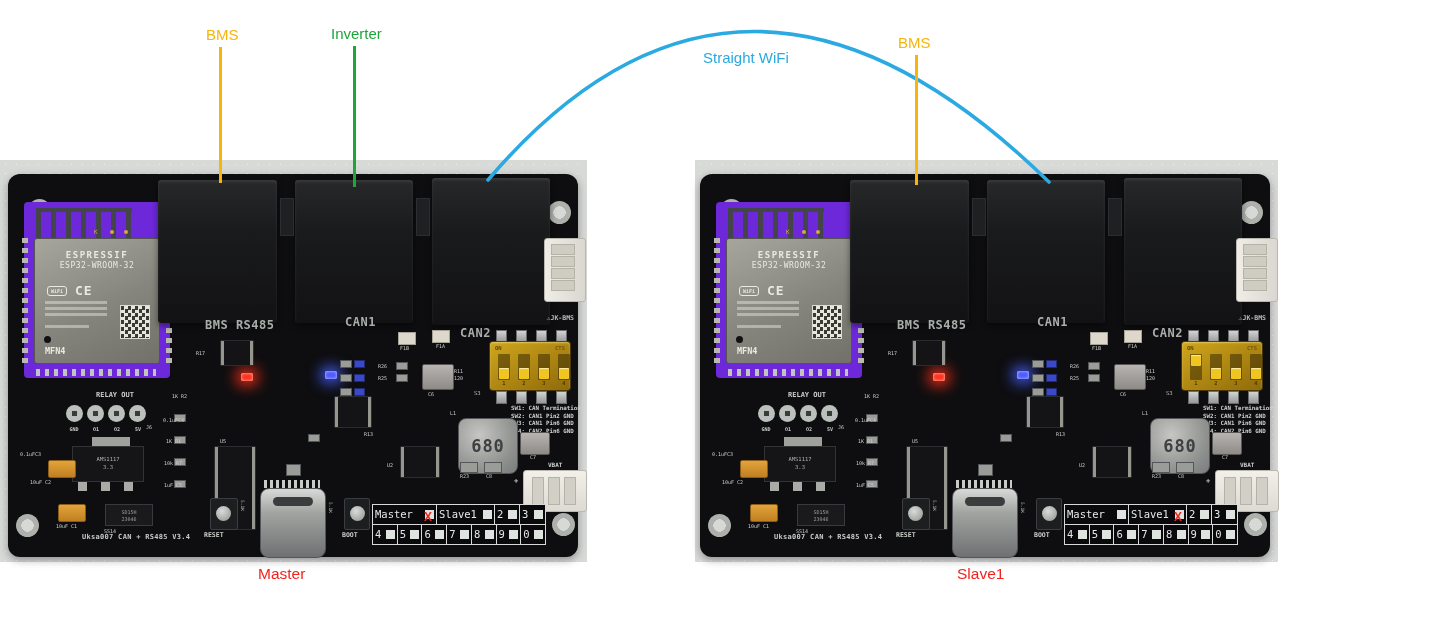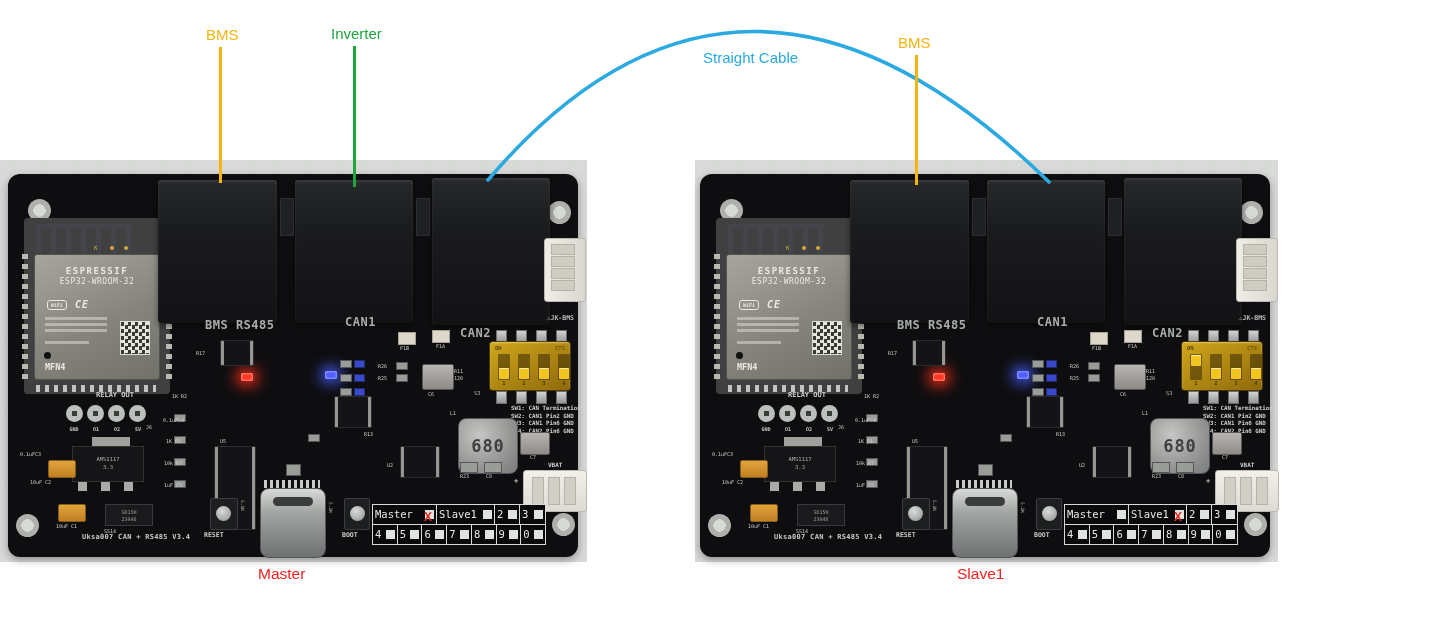--- a/index.html
+++ b/index.html
@@ -16,37 +16,37 @@
 
   
   .b{position:absolute;top:14px;left:8px;width:570px;height:383px;background:#0e0e10;
      border-radius:12px;box-shadow:0 3px 8px rgba(0,0,0,.35);font-family:"DejaVu Sans Mono","Liberation Mono",monospace;}
   #photo-right .b{left:5px;}
   .hole{position:absolute;width:23px;height:23px;border-radius:50%;
         background:radial-gradient(circle,#d7d9d7 0 38%,#aeb0ac 39% 70%,#7c7e7a 71%);}
   .h-tl{left:20px;top:25px}.h-tr{left:540px;top:27px}.h-bl{left:8px;top:340px}.h-br{left:544px;top:339px}
 
   
-  .esp-sub{position:absolute;left:16px;top:44px;width:146px;height:176px;background:#404040;border-radius:4px;}
+  .esp-sub{position:absolute;left:16px;top:28px;width:146px;height:176px;background:#6d28d9;border-radius:4px;}
   .ant{position:absolute;left:12px;top:6px;width:96px;height:26px;border-top:4px solid #43454a;
        background:repeating-linear-gradient(90deg,#43454a 0 5px,transparent 5px 15px);}
   .klab{position:absolute;left:70px;top:26px;color:#c9a94e;font-size:6px;}
   .kdot{position:absolute;top:28px;width:4px;height:4px;border-radius:50%;background:#d3a93e;}
   .cast{position:absolute;top:36px;width:6px;height:128px;
         background:repeating-linear-gradient(180deg,#b9b9b0 0 5px,transparent 5px 10px);}
   .cast-l{left:-2px}.cast-r{right:-2px}
   .padrow{position:absolute;left:12px;bottom:2px;width:120px;height:7px;
         background:repeating-linear-gradient(90deg,#c2c4c0 0 4px,transparent 4px 9px);}
   .shield{position:absolute;left:10px;top:36px;width:124px;height:124px;border:1px solid #54544e;border-radius:3px;
         background:linear-gradient(155deg,#a6a69d,#85857d 55%,#717169);color:#e9e9df;text-align:center;}
   .sh-brand{margin-top:11px;font-size:9px;font-weight:bold;letter-spacing:1.5px;}
   .sh-model{font-size:8px;letter-spacing:.5px;margin-top:1px;}
   .sh-row{position:absolute;left:12px;top:44px;display:flex;gap:8px;align-items:center;}
   .wifi{border:1px solid #e9e9df;border-radius:3px;font-size:5px;font-weight:bold;padding:1px 3px;}
-  .cemark{font-size:10px;font-weight:bold;letter-spacing:1px;font-style:italic;}
+  .cemark{font-size:13px;font-weight:bold;letter-spacing:1px;}
   .fuzz{position:absolute;left:10px;width:62px;height:2.5px;background:rgba(235,235,225,.45);}
   .qr{position:absolute;right:9px;bottom:24px;width:28px;height:32px;border:1px solid #dcdcd2;
       background:repeating-conic-gradient(#e6e6dc 0 25%,#3a3a34 0 50%) 0 0/7px 7px;}
   .mfn{position:absolute;left:10px;bottom:7px;font-size:8.5px;font-weight:bold;}
   .bdot{position:absolute;left:9px;bottom:20px;width:7px;height:7px;border-radius:50%;background:#101010;}
 
   
   .rj{position:absolute;top:6px;height:143px;background:linear-gradient(180deg,#27282a,#1a1b1d 35%,#121214);
       border-radius:3px;box-shadow:inset 0 2px 3px rgba(255,255,255,.09),0 3px 6px rgba(0,0,0,.45);}
   .rj1{left:150px;width:119px;}.rj2{left:287px;width:118px;}.rj3{left:424px;top:4px;width:118px;height:147px;}
@@ -668,19 +668,19 @@
   <svg class="abs" width="1445" height="628" style="left:0;top:0;pointer-events:none">
     <path d="M 488 180 Q 742 -118 1049 182" fill="none" stroke="#2ba9e1" stroke-width="3.6" stroke-linecap="round"></path>
   </svg>
 
   <div class="vline" style="left:219px;top:47px;height:136px;background:#f6b40d"></div>
   <div class="vline" style="left:353px;top:46px;height:141px;background:#1ea53c"></div>
   <div class="vline" style="left:915px;top:55px;height:130px;background:#f6b40d"></div>
 
   <div class="ann" style="left:206px;top:26px;color:#f6b40d">BMS</div>
   <div class="ann" style="left:331px;top:25px;color:#1ea53c;font-weight:normal">Inverter</div>
-  <div class="ann" style="left:703px;top:49px;color:#2ba9e1;font-weight:normal">Straight Cable</div>
+  <div class="ann" style="left:703px;top:49px;color:#2ba9e1;font-weight:normal">Straight WiFi</div>
   <div class="ann" style="left:898px;top:34px;color:#f6b40d">BMS</div>
 
 
   <div class="caption" style="left:258px;color:#f2231f">Master</div>
   <div class="caption" style="left:957px;color:#f2231f">Slave1</div>
 </div>
 
 </body></html>

